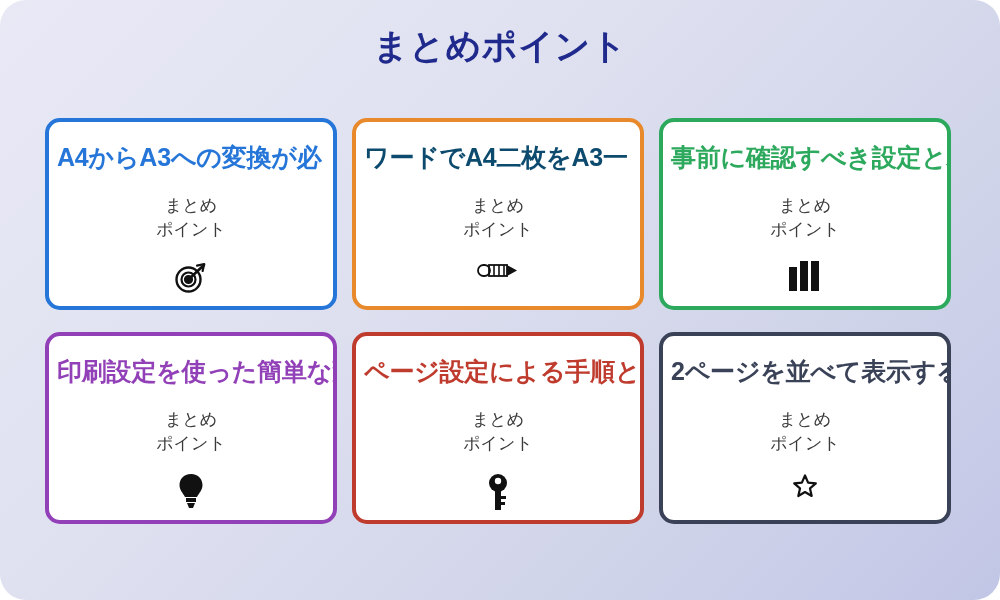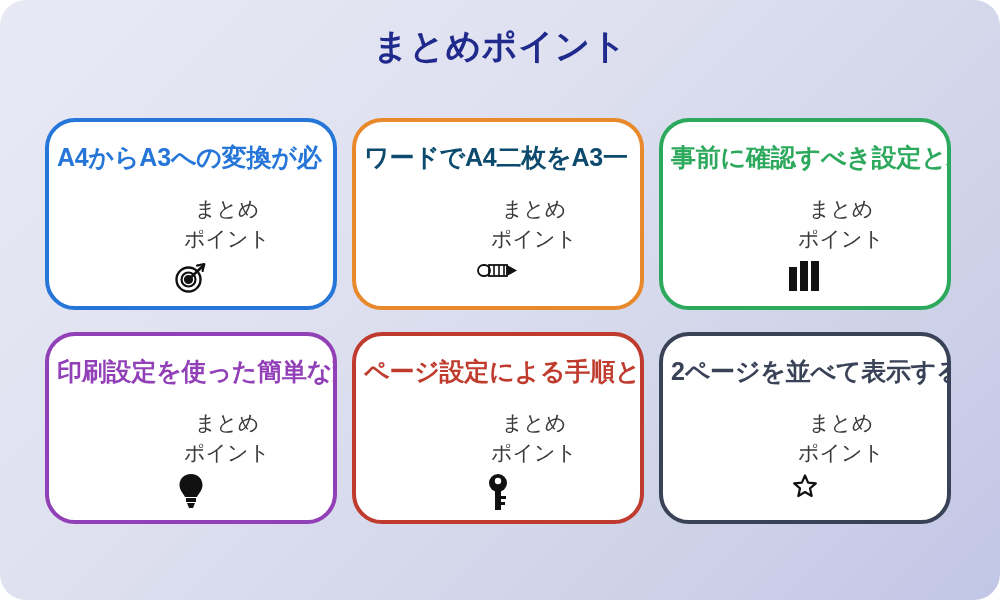--- a/index.html
+++ b/index.html
@@ -52,21 +52,21 @@
     grid-template-rows: repeat(2, 192px);
     column-gap: 15px;
     row-gap: 22px;
   }
 
   .card {
     position: relative;
     box-sizing: border-box;
     background: #ffffff;
     border: 4px solid #2576d8;
-    border-radius: 30px;
+    border-radius: 15px;
     overflow: hidden;
     padding: 16px;
   }
 
   .card-title {
     position: absolute;
     top: 22px;
     left: 8px;
     width: 300px;              
     font-size: 25px;
@@ -76,26 +76,25 @@
     color: #2576d8;
     letter-spacing: -0.2px;
   }
 
   .card-body {
     position: absolute;
     top: 72px;
     left: 0;
     width: 100%;
     text-align: center;
-    font-size: 21px;
+    font-size: 17px;
     line-height: 1.42;
     color: #3a3a3a;
     font-weight: 400;
     white-space: pre-line;
-    margin-left: 36px;
   }
 
   .card-icon {
     position: absolute;
     top: 137px;
     left: 0;
     width: 100%;
     text-align: center;
     line-height: 1;
     color: #111111;

